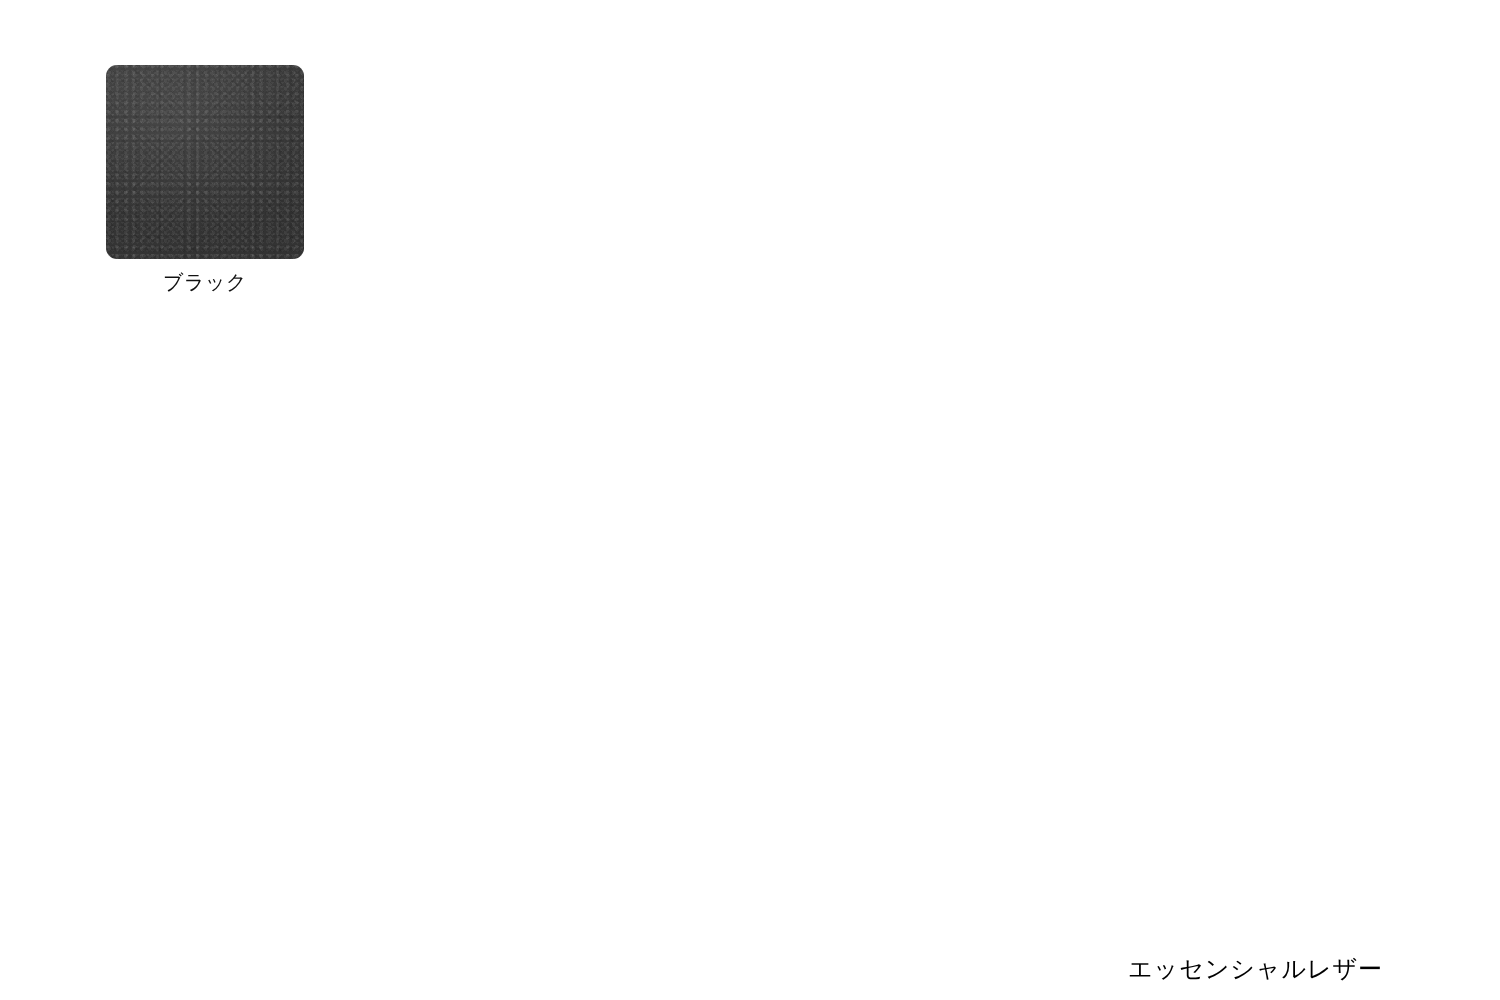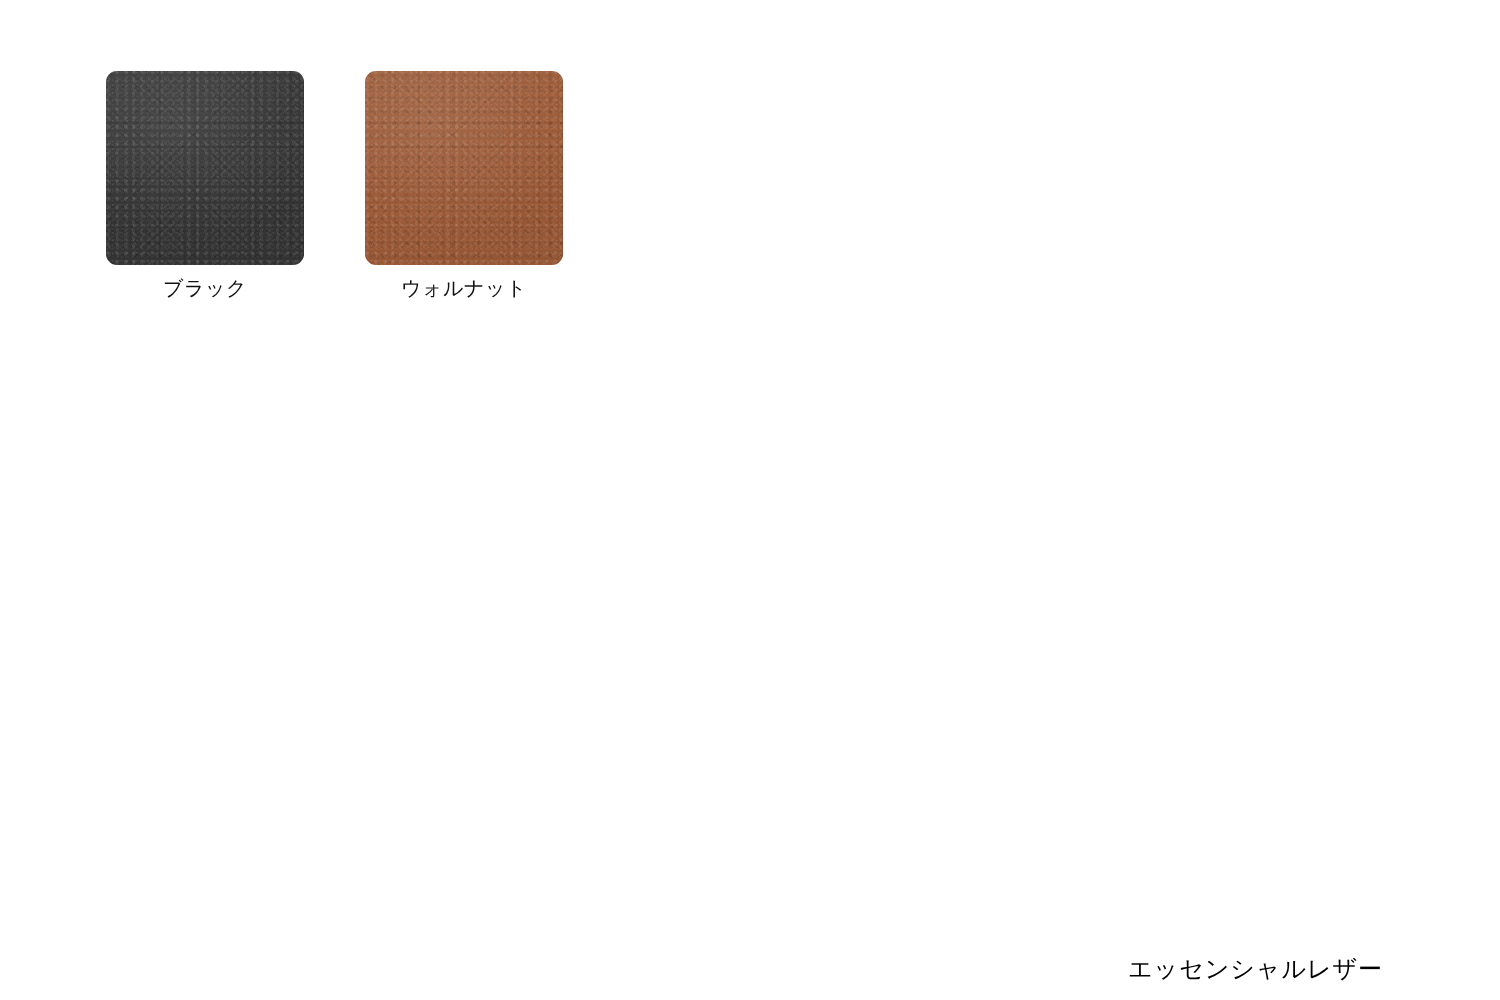--- a/index.html
+++ b/index.html
@@ -11,25 +11,25 @@
     height: 1000px;
     background: #ffffff;
     font-family: "Liberation Sans", "DejaVu Sans", sans-serif;
     overflow: hidden;
     position: relative;
   }
 
   #swatch-gallery {
     position: absolute;
     left: 106px;
-    top: 71px;
+    top: 65px;
     display: flex;
     flex-direction: row;
     align-items: flex-start;
-    gap: 61px;
+    gap: 77px;
   }
 
   .swatch-item {
     display: flex;
     flex-direction: column;
     align-items: center;
     width: 198px;
   }
 
   .swatch-chip {
@@ -105,24 +105,16 @@
   <div class="swatch-item">
     <div class="swatch-chip" style="background-color: rgb(53, 53, 53);">
       <div class="grain"></div>
       <div class="grain2"></div>
       <div class="sheen"></div>
     </div>
     <div class="swatch-label">ブラック</div>
   </div>
 
 
-  <div class="swatch-item">
-    <div class="swatch-chip" style="background-color: rgb(156, 90, 54);">
-      <div class="grain"></div>
-      <div class="grain2"></div>
-      <div class="sheen"></div>
-    </div>
-    <div class="swatch-label">ウォルナット</div>
-  </div>
 
 </div>
 
 <div id="collection-title">エッセンシャルレザー</div>
 
 </body></html>

